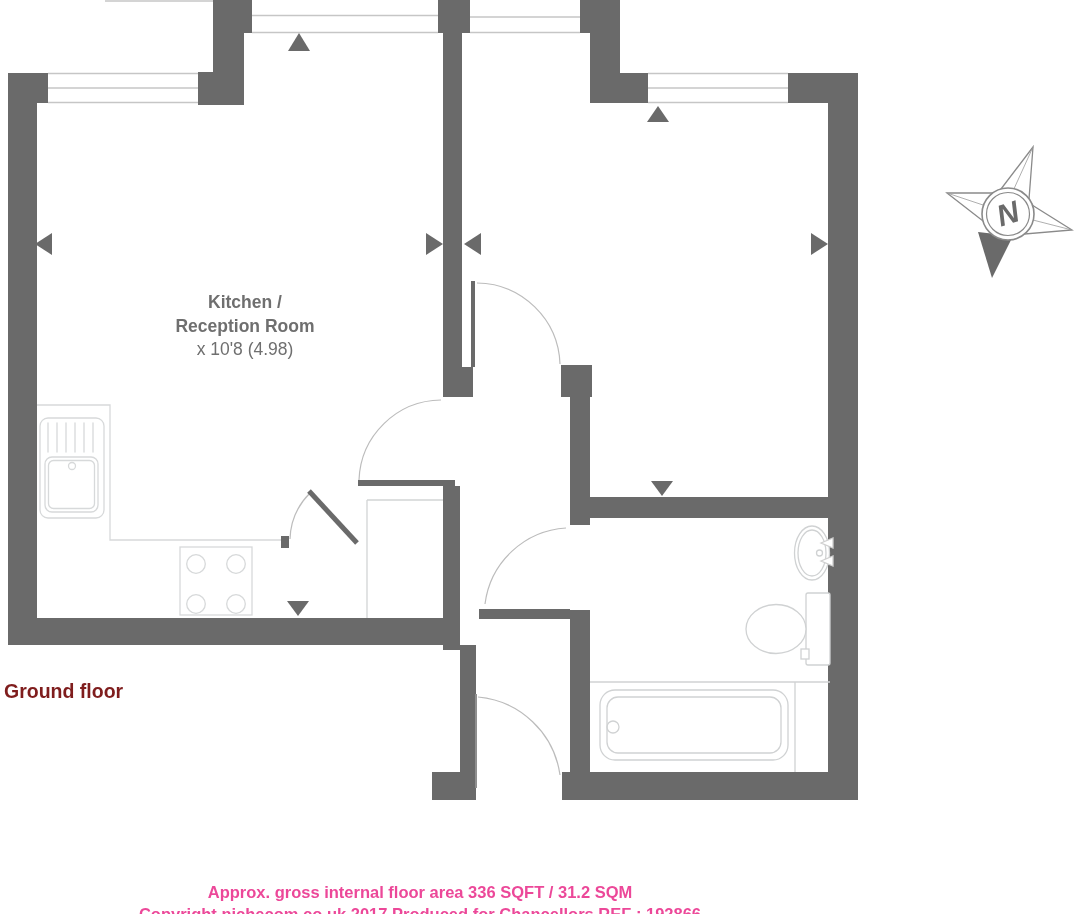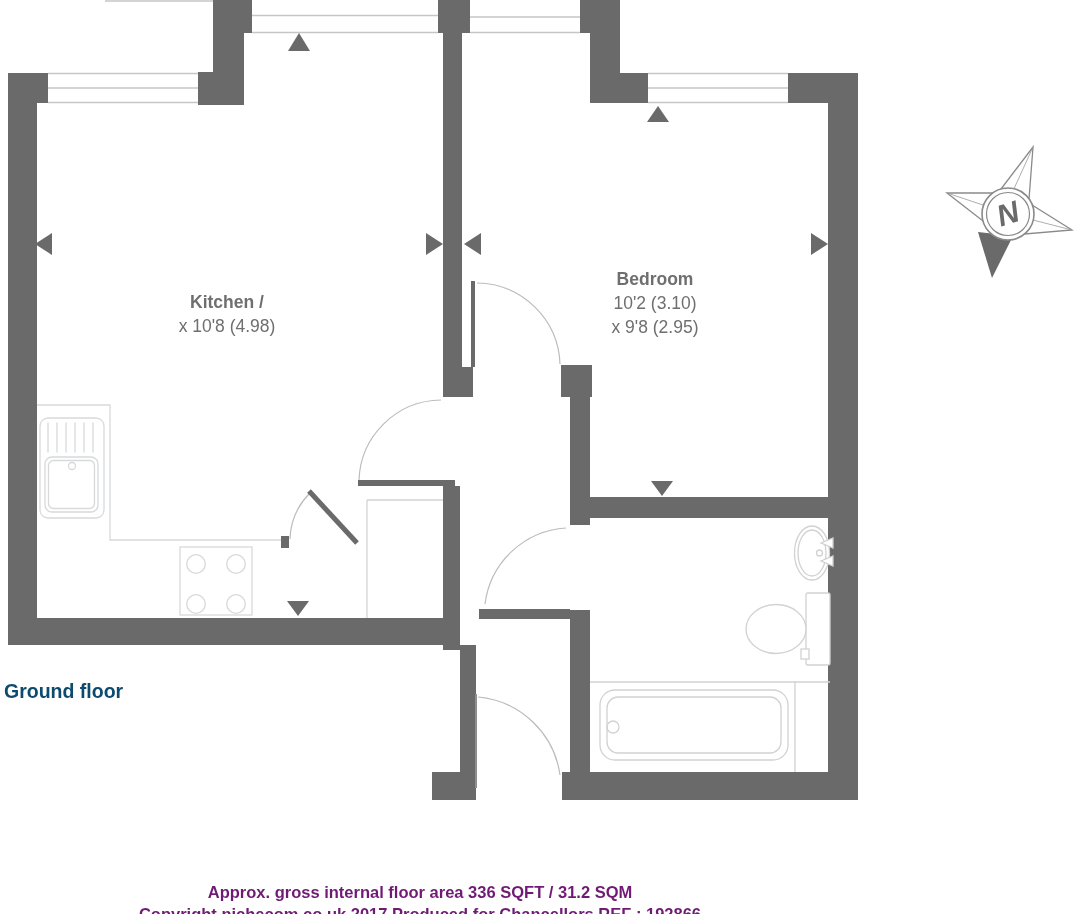--- a/index.html
+++ b/index.html
@@ -2,22 +2,22 @@
 <html><head>
 <meta charset="utf-8">
 <style>
   html,body{margin:0;padding:0;background:#ffffff;}
   .canvas{position:relative;width:1080px;height:914px;background:#ffffff;overflow:hidden;
           font-family:"Liberation Sans",sans-serif;}
   .plan-svg{position:absolute;left:0;top:0;}
   .lbl{position:absolute;color:#6f6f6f;text-align:center;}
   .room-lbl{font-size:17.5px;line-height:23.5px;}
   .room-lbl .b{font-weight:700;}
-  .gf{left:4px;top:680px;font-size:19.5px;font-weight:700;text-align:left;color:#0c4a6e;}
-  .foot{left:130px;width:580px;font-size:16.5px;font-weight:700;color:#701a75;}
+  .gf{left:4px;top:680px;font-size:19.5px;font-weight:700;text-align:left;color:#7f1d1d;}
+  .foot{left:130px;width:580px;font-size:16.5px;font-weight:700;color:#ec4899;}
   .f1{top:883px;}
   .f2{top:905px;}
 </style>
 </head>
 <body>
 
 <div class="canvas">
 
 <svg class="plan-svg" width="1080" height="914" viewBox="0 0 1080 914">
 
@@ -159,29 +159,25 @@
     <polygon points="992,278 978,232 1013,236" fill="#6a6a6a"></polygon>
     <line x1="1033" y1="147" x2="1013" y2="191" stroke="#9a9a9a" stroke-width="0.8"></line>
     <line x1="947" y1="193" x2="989" y2="207" stroke="#9a9a9a" stroke-width="0.8"></line>
     <line x1="1072" y1="230" x2="1029" y2="219" stroke="#9a9a9a" stroke-width="0.8"></line>
     <circle cx="1008" cy="214" r="26" fill="#ffffff" stroke="#8a8a8a" stroke-width="1.6"></circle>
     <circle cx="1008" cy="214" r="21.5" fill="none" stroke="#8a8a8a" stroke-width="1.2"></circle>
     <text x="1008" y="224" text-anchor="middle" transform="rotate(-18 1008 214)" font-family="Liberation Sans, sans-serif" font-size="30" font-weight="bold" font-style="italic" fill="#6a6a6a">N</text>
   </g>
 </svg>
 
-<div class="lbl room-lbl" style="left:107px;top:291px;width:240px;">
+<div class="lbl room-lbl" style="left:125px;top:291px;width:240px;">
   <div class="b">Kitchen /</div>
+  <div class="b">Reception Room</div>
   <div>x 10'8 (4.98)</div>
 </div>
 
-<div class="lbl room-lbl" style="left:535px;top:267px;width:240px;line-height:24px;">
-  <div class="b">Bedroom</div>
-  <div>10'2 (3.10)</div>
-  <div>x 9'8 (2.95)</div>
-</div>
 
 <div class="lbl gf">Ground floor</div>
 
 <div class="lbl foot f1">Approx. gross internal floor area 336 SQFT / 31.2 SQM</div>
 <div class="lbl foot f2">Copyright nichecom.co.uk 2017 Produced for Chancellors REF : 192866</div>
 
 </div>
 
 </body></html>

